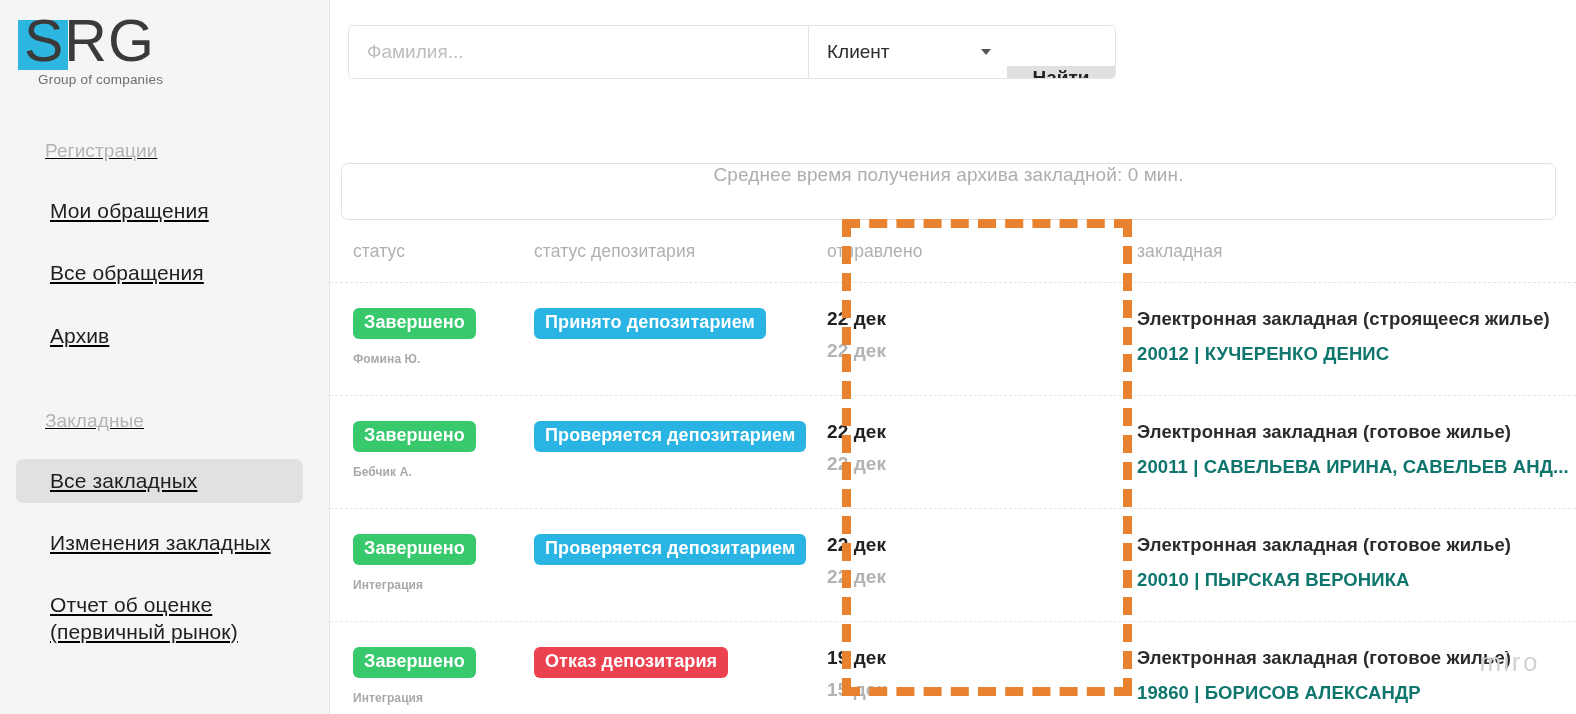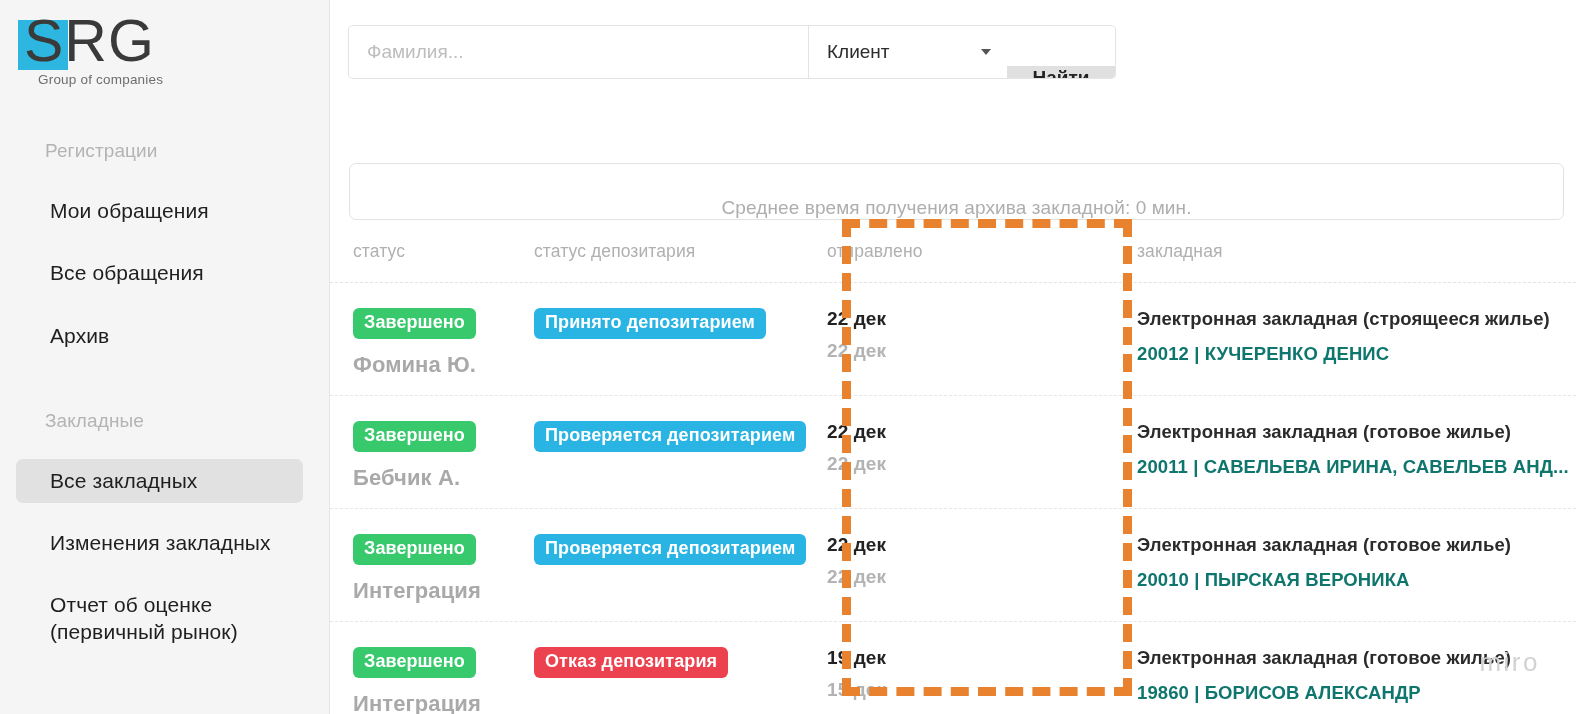--- a/index.html
+++ b/index.html
@@ -24,20 +24,21 @@
   }
 
   
   .sidebar {
     width: 330px;
     flex: 0 0 330px;
     background: #f5f5f5;
     border-right: 1px solid #e6e6e6;
     box-sizing: border-box;
     position: relative;
+    text-decoration: underline;
   }
 
   .logo-wrap {
     padding: 18px 0 0 18px;
   }
   .logo {
     position: relative;
     width: 170px;
     height: 62px;
   }
@@ -177,23 +178,22 @@
     position: absolute;
     left: 11px;
     top: 163px;
     width: 1215px;
     height: 57px;
     border: 1px solid #e2e2e2;
     border-radius: 7px;
     box-sizing: border-box;
     background: #fff;
     display: flex;
-    align-items: flex-end;
+    align-items: flex-start;
     justify-content: center;
-    margin-left: 8px;
   }
   .banner-text {
     font-size: 19px;
     color: #aeaeae;
     letter-spacing: 0.1px;
   }
 
   
   .table {
     position: absolute;
@@ -238,21 +238,21 @@
     padding: 5px 11px 6px;
     line-height: 1.1;
     white-space: nowrap;
     letter-spacing: 0.1px;
   }
   .badge.green { background: #37c96c; }
   .badge.blue  { background: #2ab4e3; }
   .badge.red   { background: #ec4250; }
 
   .sub {
-    font-size: 22px;
+    font-size: 12px;
     color: #a9a9a9;
     margin-top: 13px;
     letter-spacing: 0.1px;
   }
   .date-main {
     font-size: 19px;
     color: #222;
     letter-spacing: 0.1px;
   }
   .date-sub {

